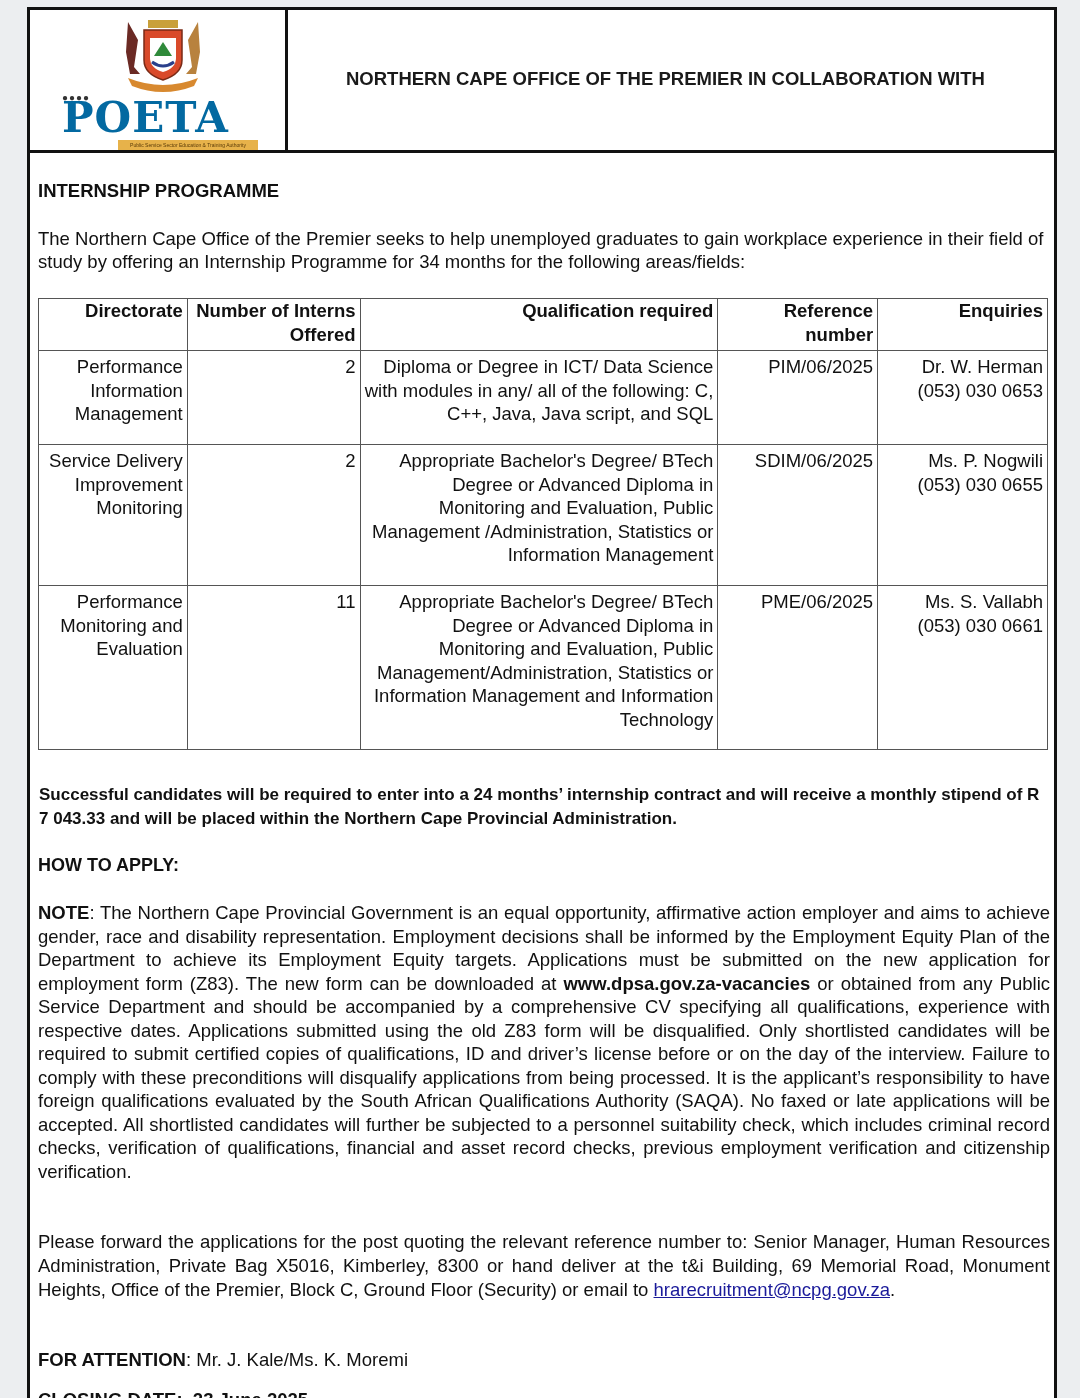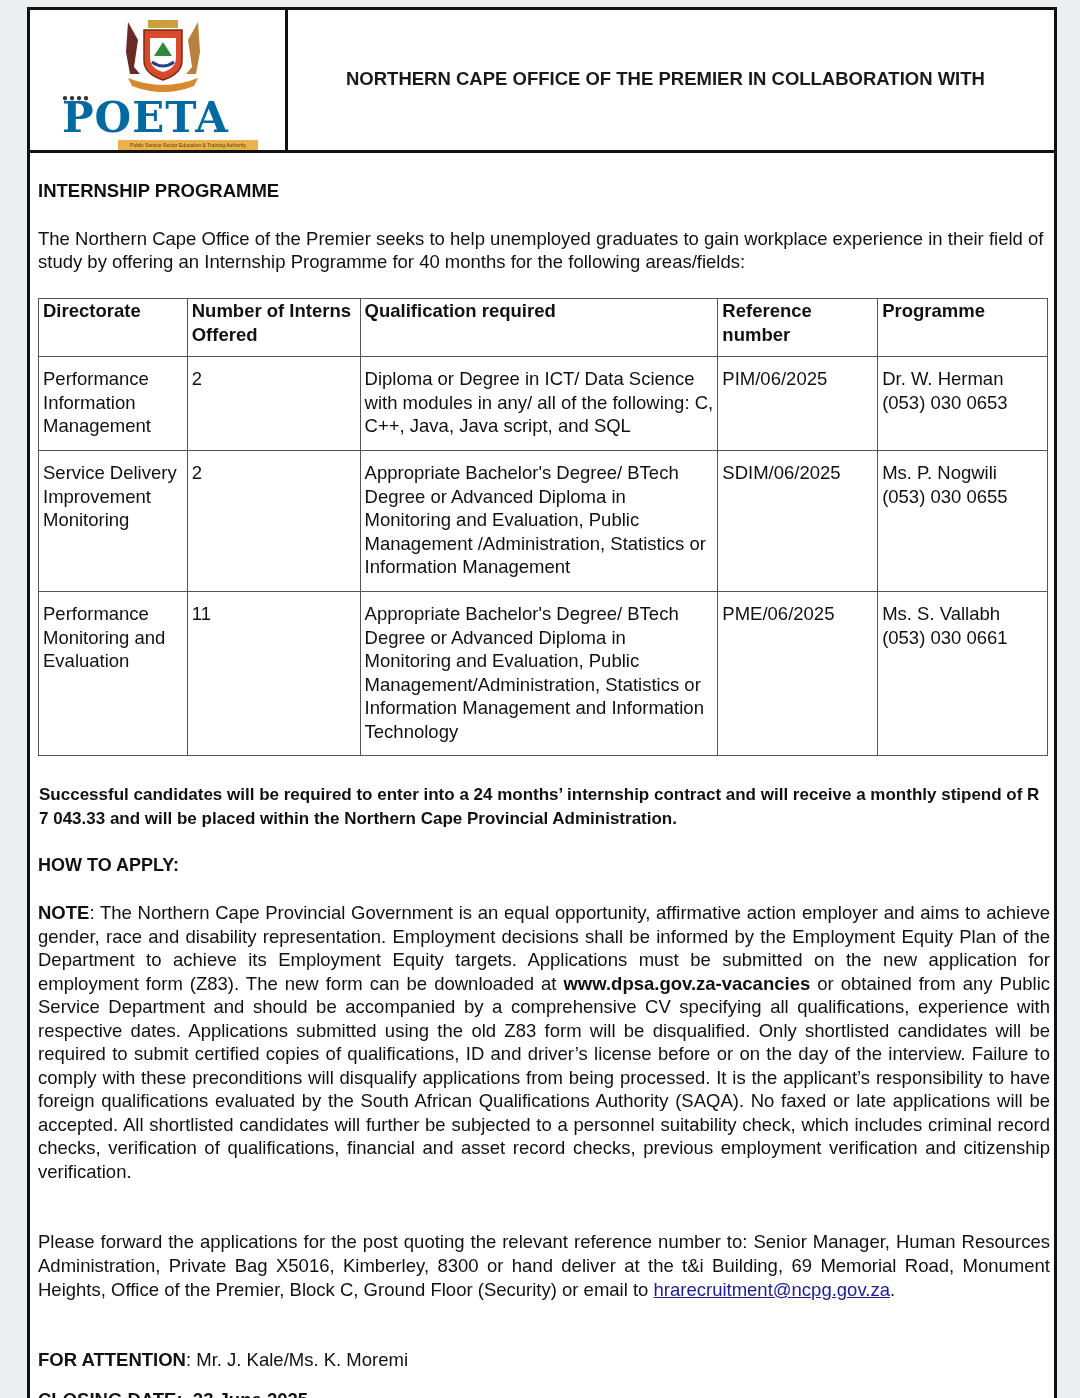--- a/index.html
+++ b/index.html
@@ -42,21 +42,21 @@
   .prog-title { position: absolute; left: 0; top: 0; font-weight: bold; font-size: 18.5px; }
   .intro {
     position: absolute; left: 0; top: 47px; width: 1012px;
     font-size: 18.5px; line-height: 23px;
   }
   table.posts {
     position: absolute; left: 0; top: 118px; width: 1010px;
     border-collapse: collapse; font-size: 18.5px; line-height: 23.5px;
   }
   table.posts th, table.posts td {
-    border: 1.5px solid #555; vertical-align: top; text-align: left; padding: 10px 4px; margin-top: 10px;
+    border: 1.5px solid #555; vertical-align: top; text-align: right; padding: 4px 4px; margin-top: 10px;
   }
   table.posts th { font-weight: bold; padding-top: 0; }
   .c1 { width: 139px; } .c2 { width: 163px; } .c3 { width: 347px; } .c4 { width: 150px; } .c5 { width: 160px; }
   .stipend {
     position: absolute; left: 1px; top: 603px; width: 1012px;
     font-weight: bold; font-size: 17px; line-height: 24px;
   }
   .how { position: absolute; left: 0; top: 675px; font-weight: bold; font-size: 18px; }
   .note {
     position: absolute; left: 0; top: 721px; width: 1012px;
@@ -92,30 +92,30 @@
       <div class="poeta">POETA</div>
       <div class="poeta-band">Public Service Sector Education &amp; Training Authority</div>
     </div>
     <div class="header-title">
       <div>NORTHERN CAPE OFFICE OF THE PREMIER IN COLLABORATION WITH</div>
     </div>
   </div>
 
   <div class="content">
     <div class="prog-title">INTERNSHIP PROGRAMME</div>
-    <div class="intro">The Northern Cape Office of the Premier seeks to help unemployed graduates to gain workplace experience in their field of study by offering an Internship Programme for 40 months for the following areas/fields:</div>
+    <div class="intro">The Northern Cape Office of the Premier seeks to help unemployed graduates to gain workplace experience in their field of study by offering an Internship Programme for 34 months for the following areas/fields:</div>
 
     <table class="posts">
       <thead>
         <tr>
           <th class="c1">Directorate</th>
           <th class="c2">Number of Interns Offered</th>
           <th class="c3">Qualification required</th>
           <th class="c4">Reference number</th>
-          <th class="c5">Programme</th>
+          <th class="c5">Enquiries</th>
         </tr>
       </thead>
       <tbody>
         <tr style="height:94px">
           <td>Performance Information Management</td>
           <td>2</td>
           <td>Diploma or Degree in ICT/ Data Science with modules in any/ all of the following: C, C++, Java, Java script, and SQL</td>
           <td>PIM/06/2025</td>
           <td>
             <div>Dr. W. Herman</div>

